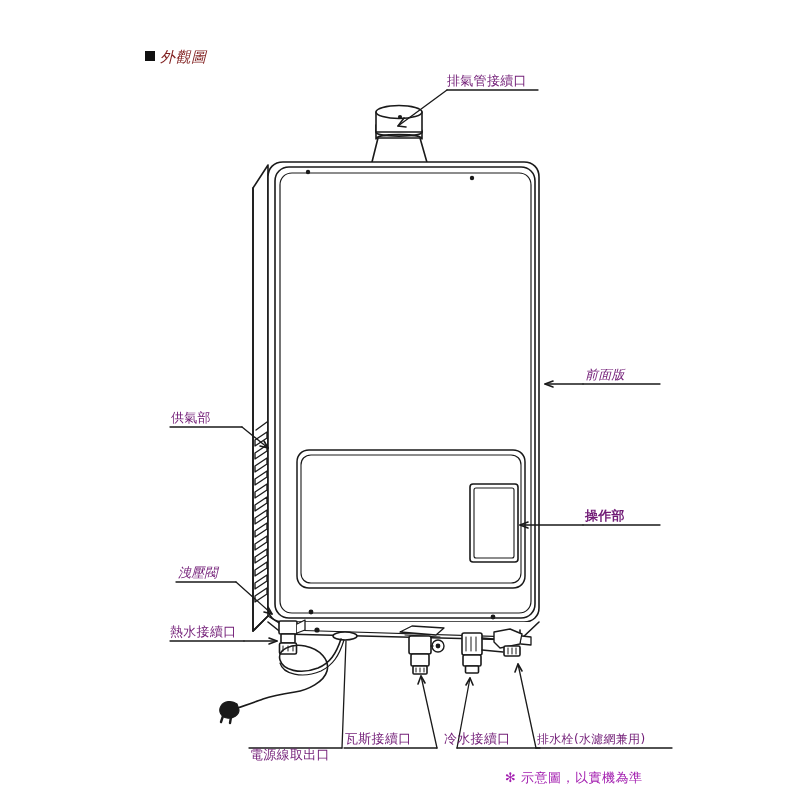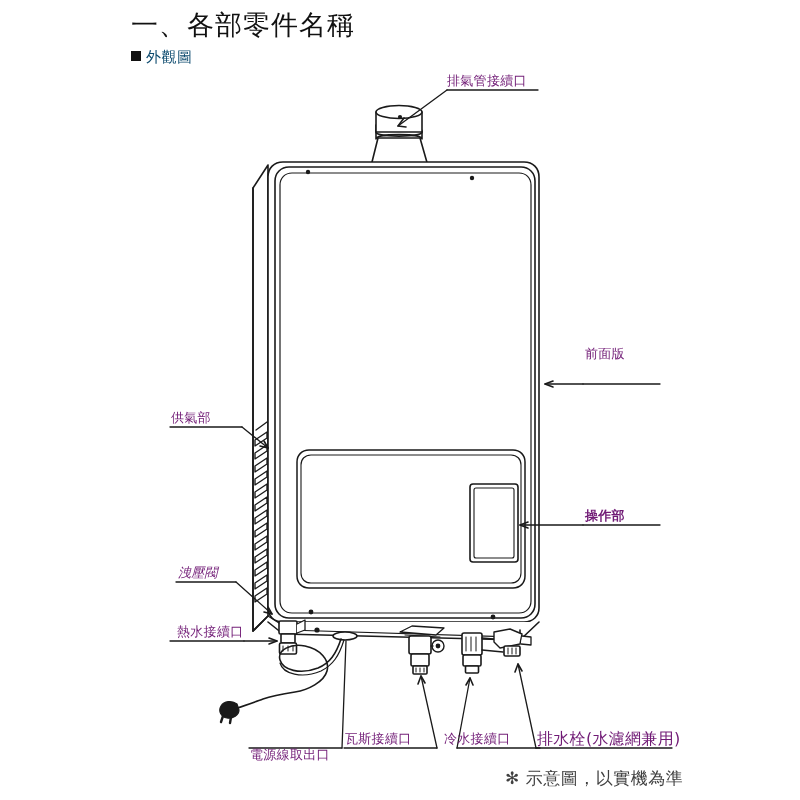--- a/index.html
+++ b/index.html
@@ -28,72 +28,72 @@
     top: 8px;
     font-size: 27px;
     line-height: 34px;
     letter-spacing: 1px;
     font-weight: 500;
     white-space: nowrap;
     color: #111;
   }
   .subheading {
     position: absolute;
-    left: 131px;
+    left: 145px;
     top: 47px;
     font-size: 15px;
     line-height: 20px;
     letter-spacing: 0.5px;
     white-space: nowrap;
-    color: #0c4a6e;
+    color: #7f1d1d;
+    font-style: italic;
   }
   .subheading .bullet {
     display: inline-block;
     width: 10px;
     height: 10px;
     background: #111;
     margin-right: 5px;
     vertical-align: 1px;
   }
   .footnote {
     position: absolute;
     left: 505px;
     top: 770px;
-    font-size: 17px;
+    font-size: 13px;
     line-height: 16px;
     letter-spacing: 0.5px;
     white-space: nowrap;
-    color: #404040;
+    color: #a21caf;
   }
   .label {
     position: absolute;
     font-size: 13px;
     line-height: 16px;
     letter-spacing: 0.3px;
     white-space: nowrap;
     color: #701a75;
   }
   .label.small {
-    font-size: 16px;
+    font-size: 12px;
   }
   svg.art {
     position: absolute;
     left: 0;
     top: 0;
     width: 800px;
     height: 800px;
     overflow: visible;
   }
 </style>
 </head>
 <body>
 
 <div id="page">
 
-  <div class="heading">一、各部零件名稱</div>
 
   <div class="subheading">
     <span class="bullet"></span><span>外觀圖</span>
   </div>
 
   <svg class="art" viewBox="0 0 800 800">
     <g fill="none" stroke="#1a1a1a" stroke-width="1.6" stroke-linejoin="round" stroke-linecap="round">
 
       <g>
 
@@ -285,29 +285,29 @@
 
         <path d="M 536 748 L 672 748"></path>
         <path d="M 536 748 L 518 664"></path>
         <path d="M 518 664 L 515 672 M 518 664 L 522 671" stroke-width="1.6"></path>
       </g>
     </g>
   </svg>
 
   <div class="label" style="left:447px; top:73px;">排氣管接續口</div>
 
-  <div class="label" style="left:585px; top:346px;">前面版</div>
+  <div class="label" style="left:585px; top:367px;font-style:italic;">前面版</div>
 
   <div class="label" style="left:585px; top:508px;font-weight:bold;">操作部</div>
 
   <div class="label" style="left:171px; top:410px;">供氣部</div>
 
   <div class="label" style="left:178px; top:565px;font-style:italic;">洩壓閥</div>
 
-  <div class="label" style="left:177px; top:624px;text-align:center;">熱水接續口</div>
+  <div class="label" style="left:170px; top:624px;text-align:center;">熱水接續口</div>
 
   <div class="label" style="left:250px; top:747px;">電源線取出口</div>
 
   <div class="label" style="left:345px; top:731px;text-align:right;">瓦斯接續口</div>
 
   <div class="label" style="left:444px; top:731px;">冷水接續口</div>
 
   <div class="label small" style="left:537px; top:731px;">排水栓(水濾網兼用)</div>
 
   <div class="footnote">✻ 示意圖，以實機為準</div>

